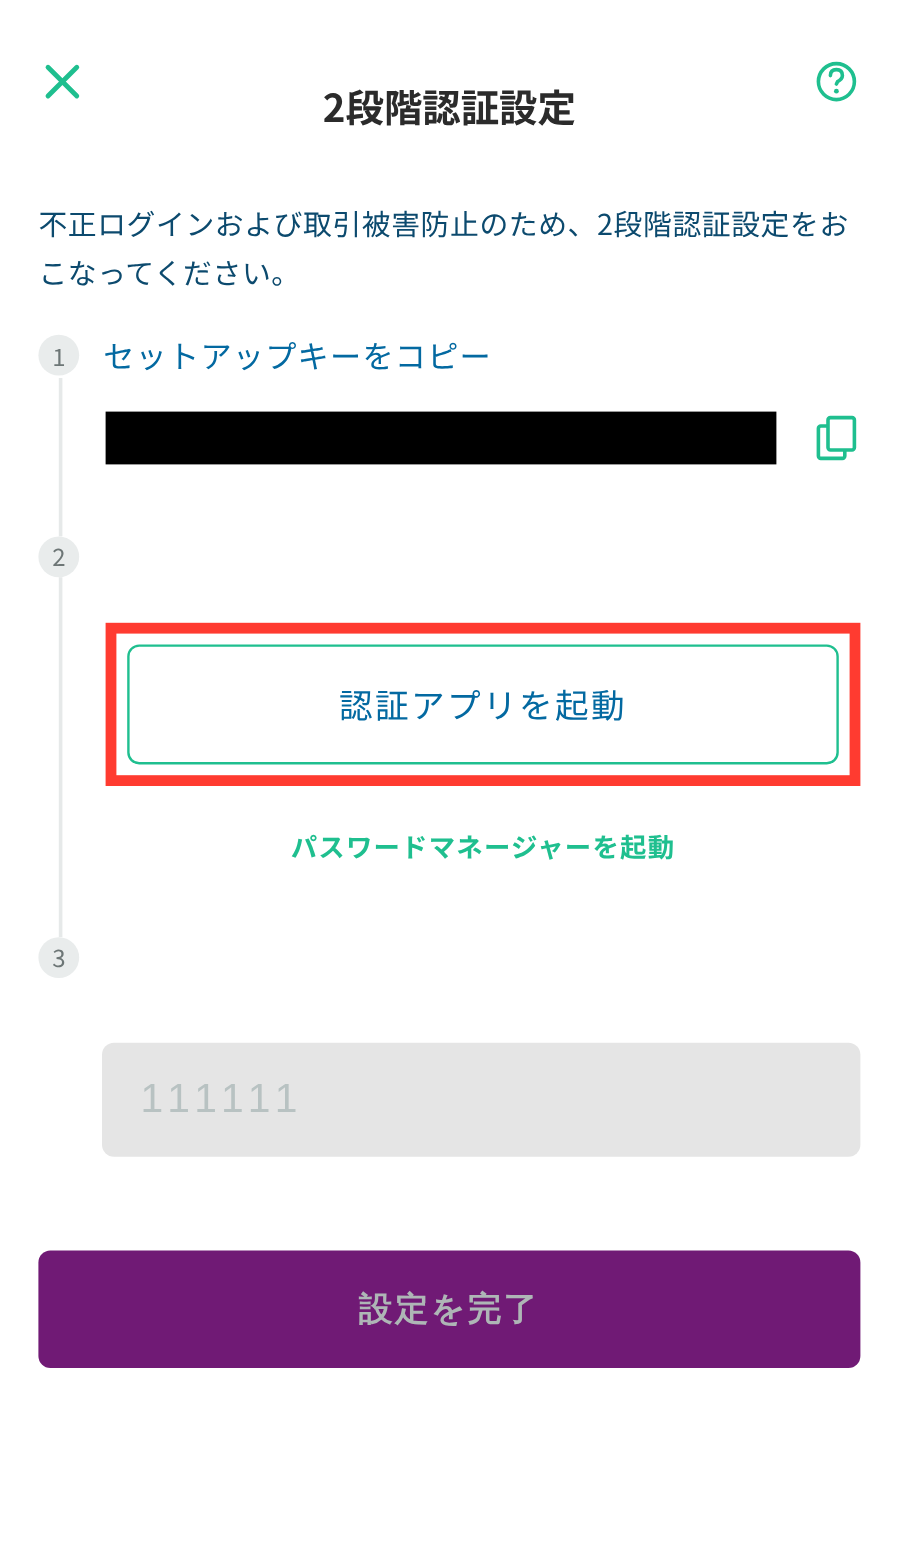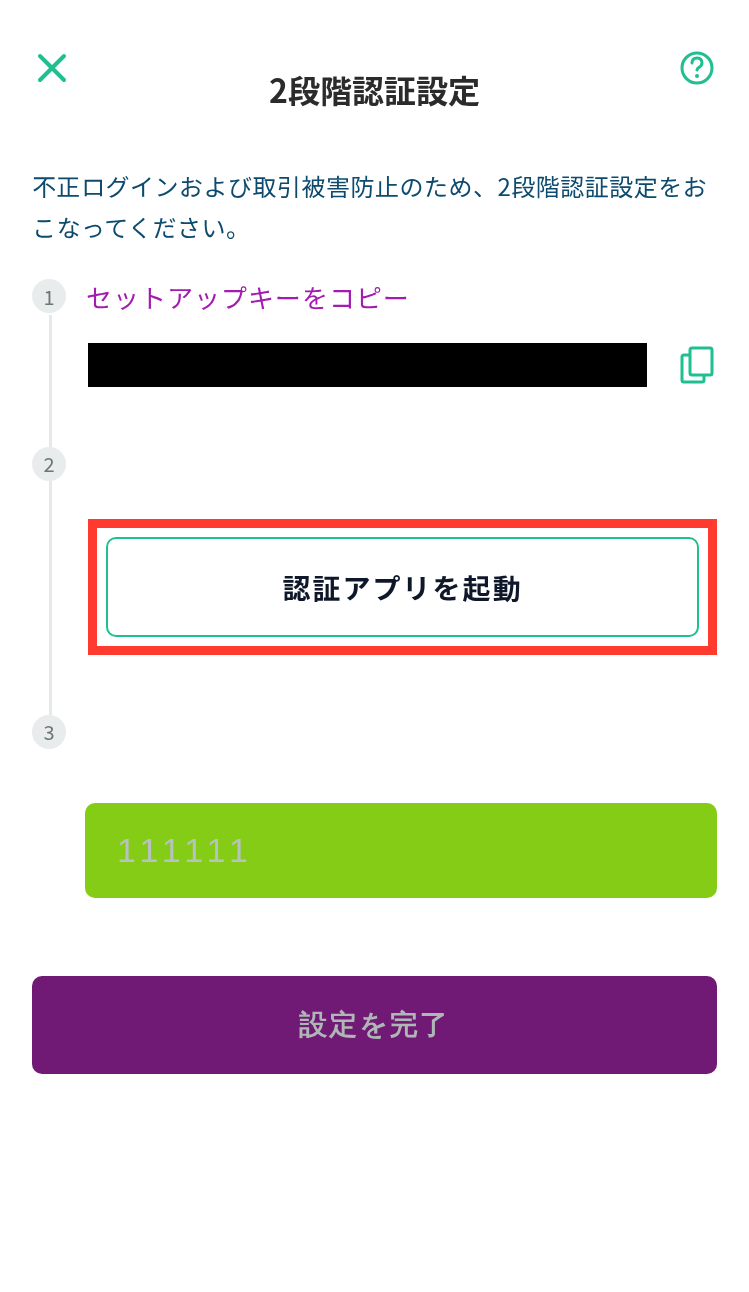--- a/index.html
+++ b/index.html
@@ -32,21 +32,21 @@
     width: 34px; height: 34px;
     border-radius: 50%;
     background: #e9ecec;
     color: #6d7676;
     font-size: 20px;
     display: flex; align-items: center; justify-content: center;
     flex-shrink: 0;
   }
   .step-label {
     font-size: 26px;
-    color: #a21caf;
+    color: #0369a1;
     letter-spacing: 1px;
   }
   .step-body {
     margin-left: 17px;
     border-left: 3px solid #e6e9e9;
     padding: 28px 0 60px 36px;
   }
   .step-body.last { border-left: none; padding-bottom: 60px; }
   .key-row { display: flex; align-items: center; gap: 30px; }
   .key-box {
@@ -58,40 +58,40 @@
   .highlight-frame {
     border: 9px solid #ff3b30;
     padding: 9px;
     margin-top: 10px;
   }
   .auth-btn {
     width: 100%;
     border: 2px solid #1fbf8f;
     border-radius: 10px;
     background: #fff;
-    color: #0f172a;
+    color: #0369a1;
     font-size: 28px;
-    font-weight: 700;
+    font-weight: 400;
     padding: 28px 16px;
     text-align: center;
     letter-spacing: 2px;
     cursor: pointer;
   }
   .pm-link {
     color: #1fbf8f;
     font-size: 22px;
     font-weight: 700;
     text-align: center;
     padding: 34px 0 0 0;
     letter-spacing: 1px;
     cursor: pointer;
   }
   .code-input {
     width: 100%;
-    background: #84cc16;
+    background: #e5e5e5;
     border: none;
     border-radius: 10px;
     font-size: 34px;
     letter-spacing: 6px;
     color: #5a6464;
     padding: 28px 32px;
     margin-top: 26px;
   }
   .code-input::placeholder { color: #b8c2c2; font-weight: 400; }
   .submit-btn {
@@ -149,20 +149,21 @@
     </div>
   </div>
 
   <div class="step-row">
     <div class="step-num">2</div>
   </div>
   <div class="step-body">
     <div class="highlight-frame">
       <div class="auth-btn">認証アプリを起動</div>
     </div>
+    <div class="pm-link">パスワードマネージャーを起動</div>
   </div>
 
   <div class="step-row">
     <div class="step-num">3</div>
   </div>
   <div class="step-body last">
     <input class="code-input" type="text" placeholder="111111" style="">
   </div>
 
 </div>

